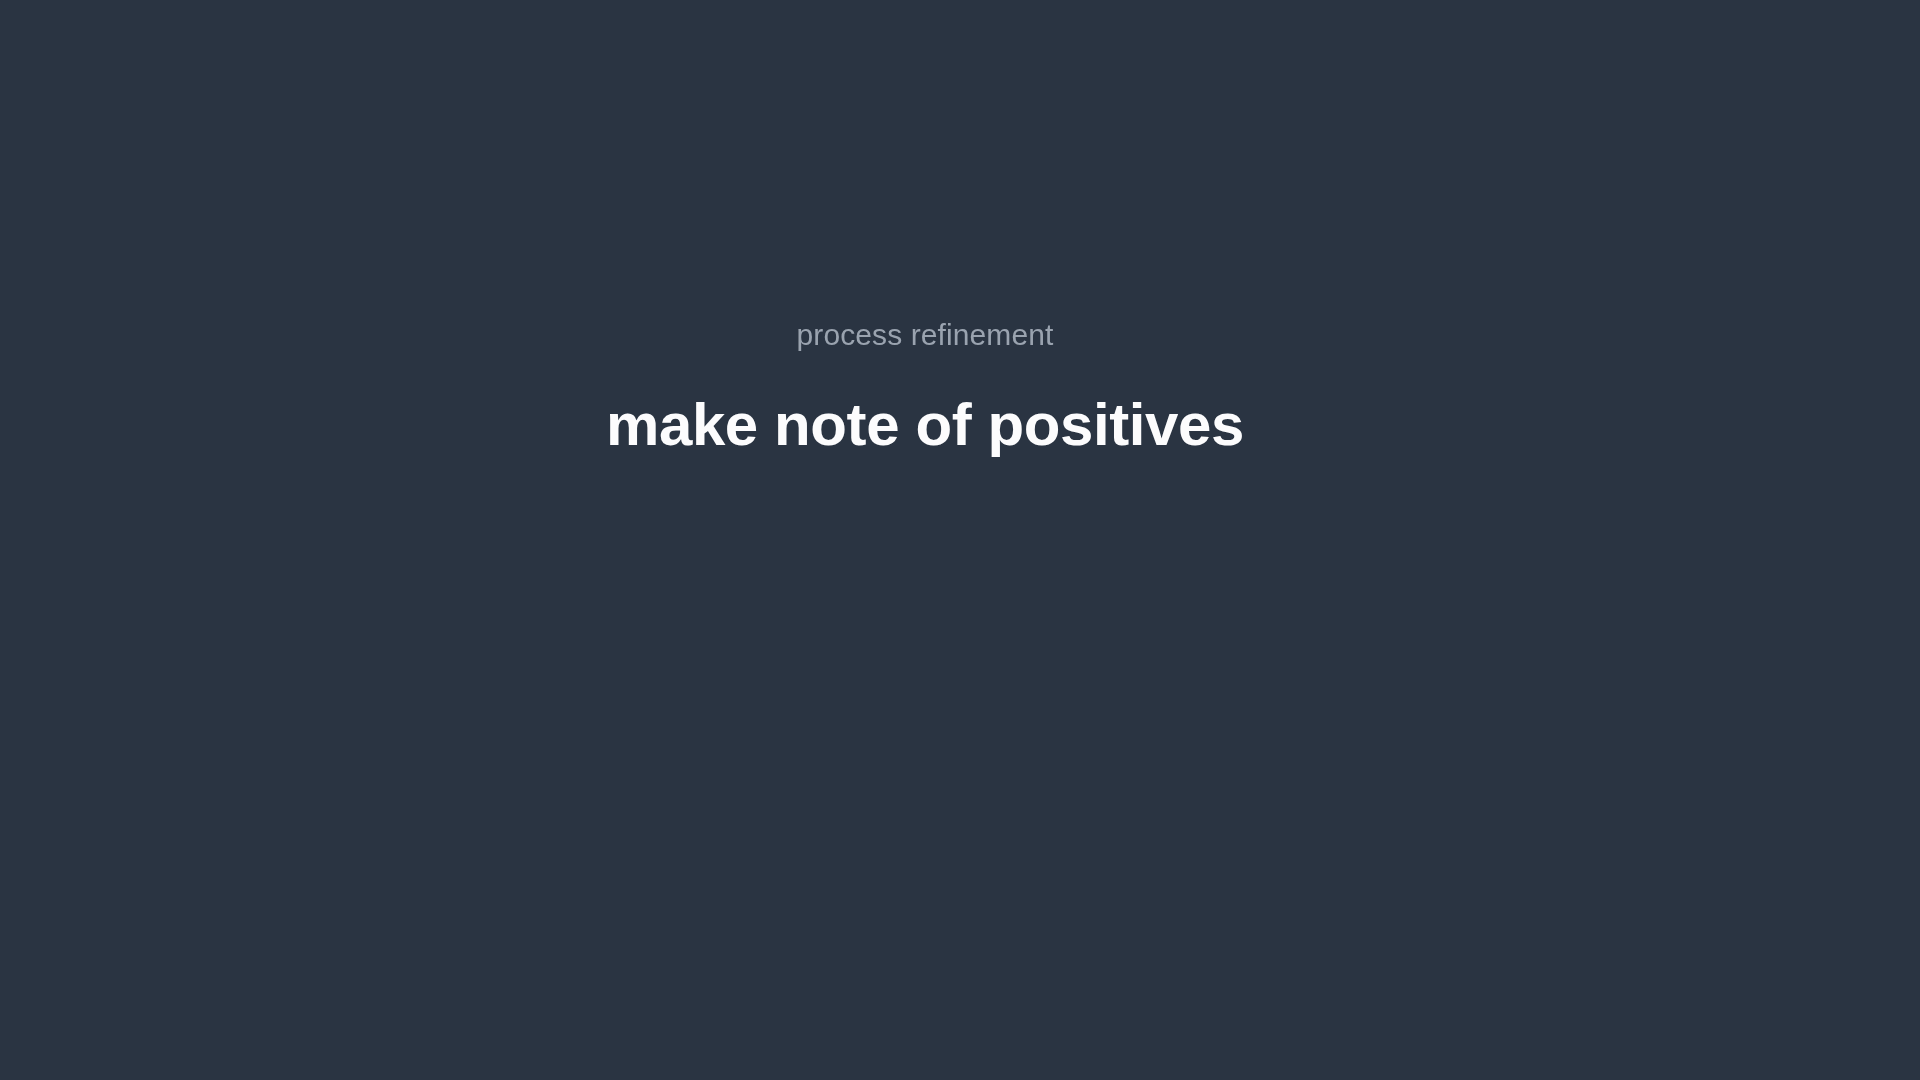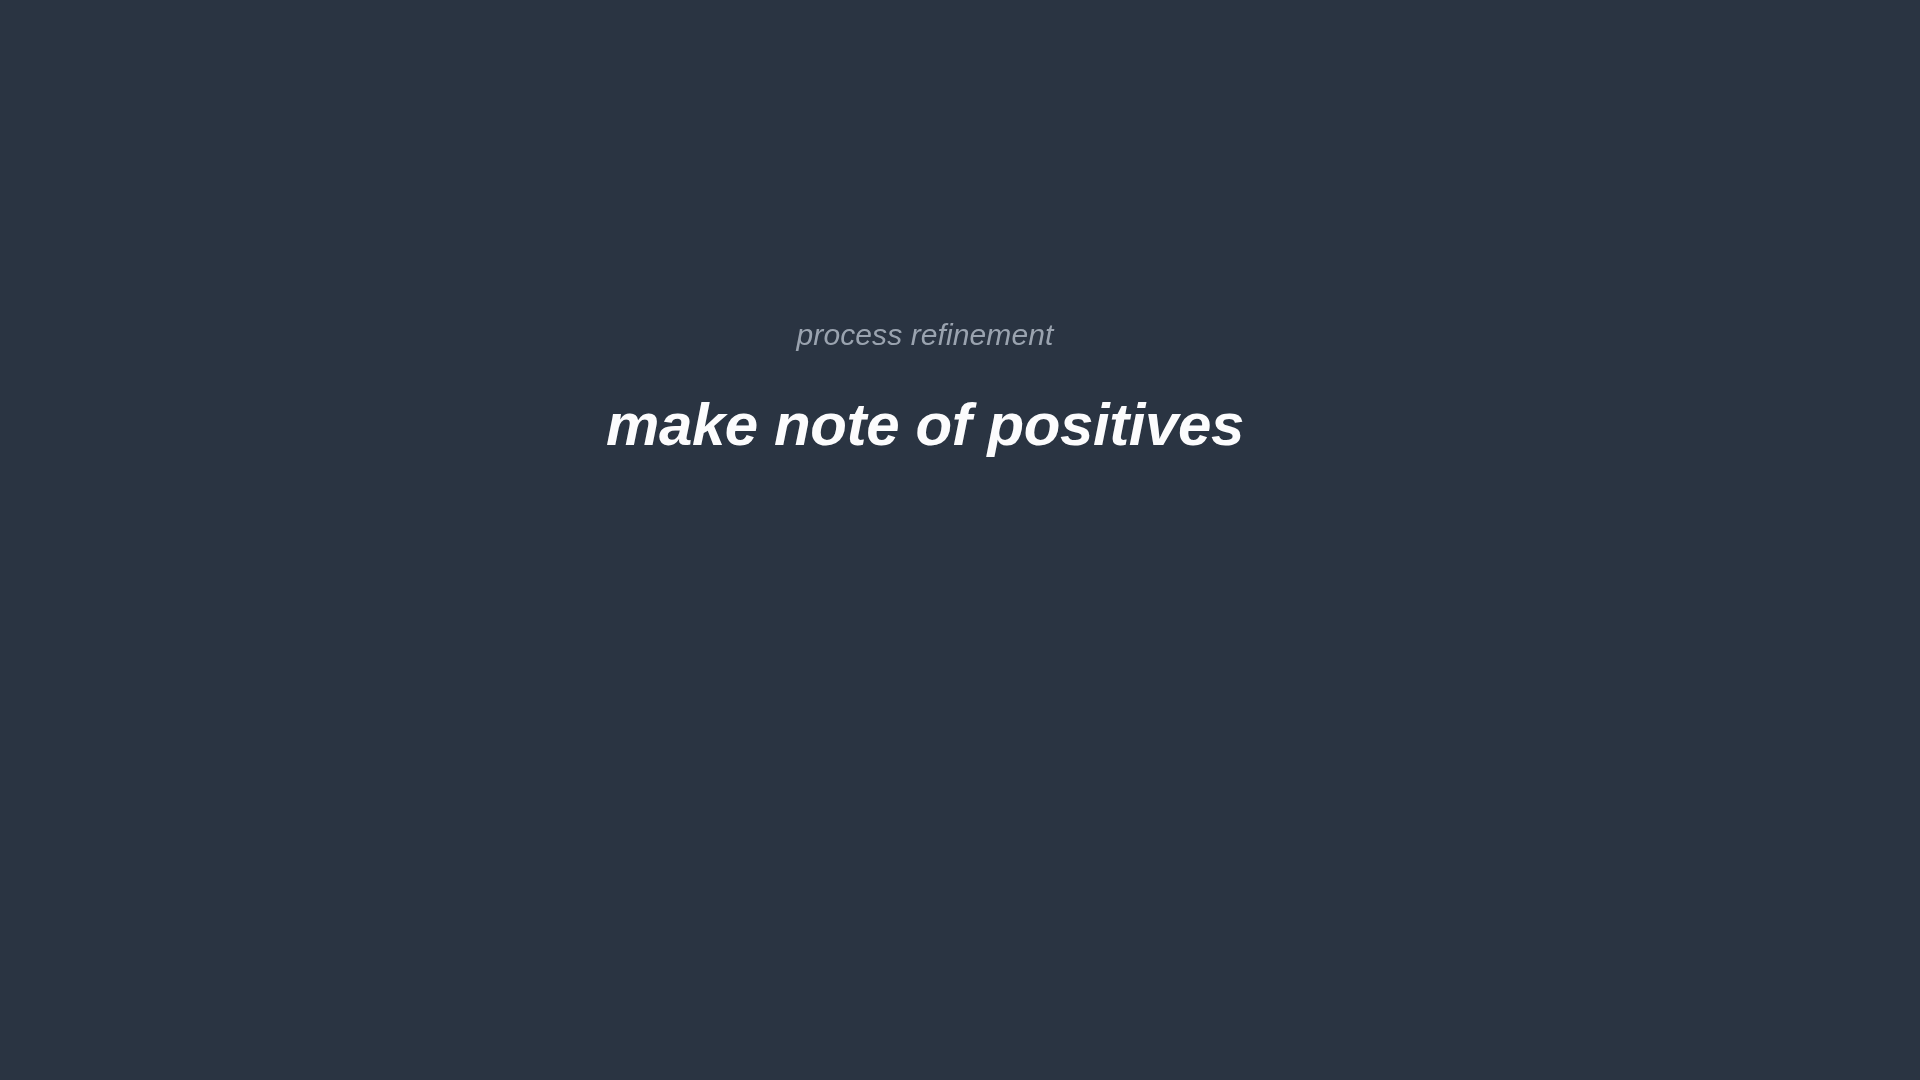--- a/index.html
+++ b/index.html
@@ -58,31 +58,30 @@
     font-size: 60px;
     font-weight: 700;
     line-height: 80px;
     letter-spacing: -0.4px;
     color: #fcfcfd;
   }
 
   .headline-line {
     display: block;
     white-space: nowrap;
-    font-style: italic;
   }
 </style>
 </head>
 <body style="background: rgb(42, 52, 66);">
 
 <div class="slide" style="background: rgb(42, 52, 66);">
 
   <div class="content-block">
 
-    <span class="eyebrow" style="color: rgb(154, 163, 175); font-style: italic;">process refinement</span>
+    <span class="eyebrow" style="color: rgb(154, 163, 175);">process refinement</span>
 
     <h1 class="headline" style="color: rgb(252, 252, 253);">
       <span class="headline-line">make note of positives</span>
     </h1>
 
   </div>
 
 </div>
 
 </body></html>

